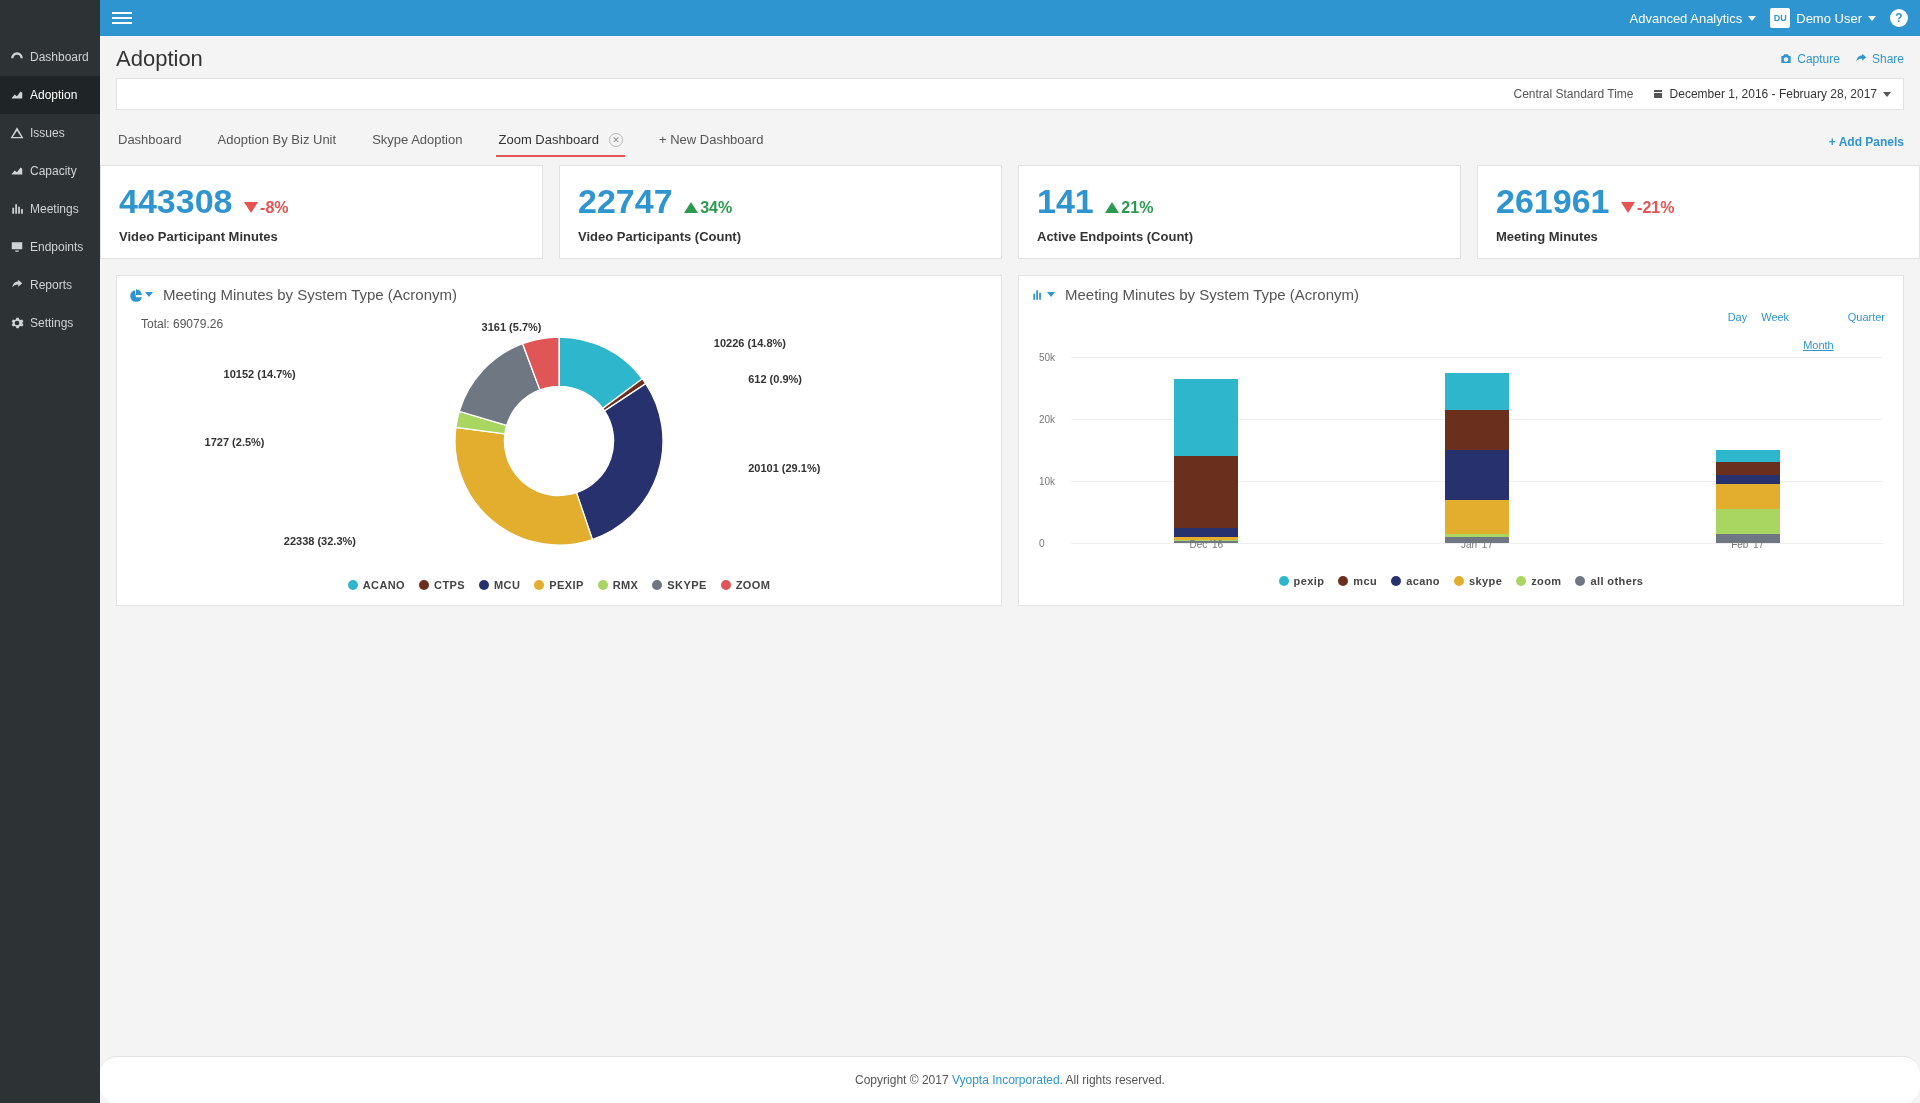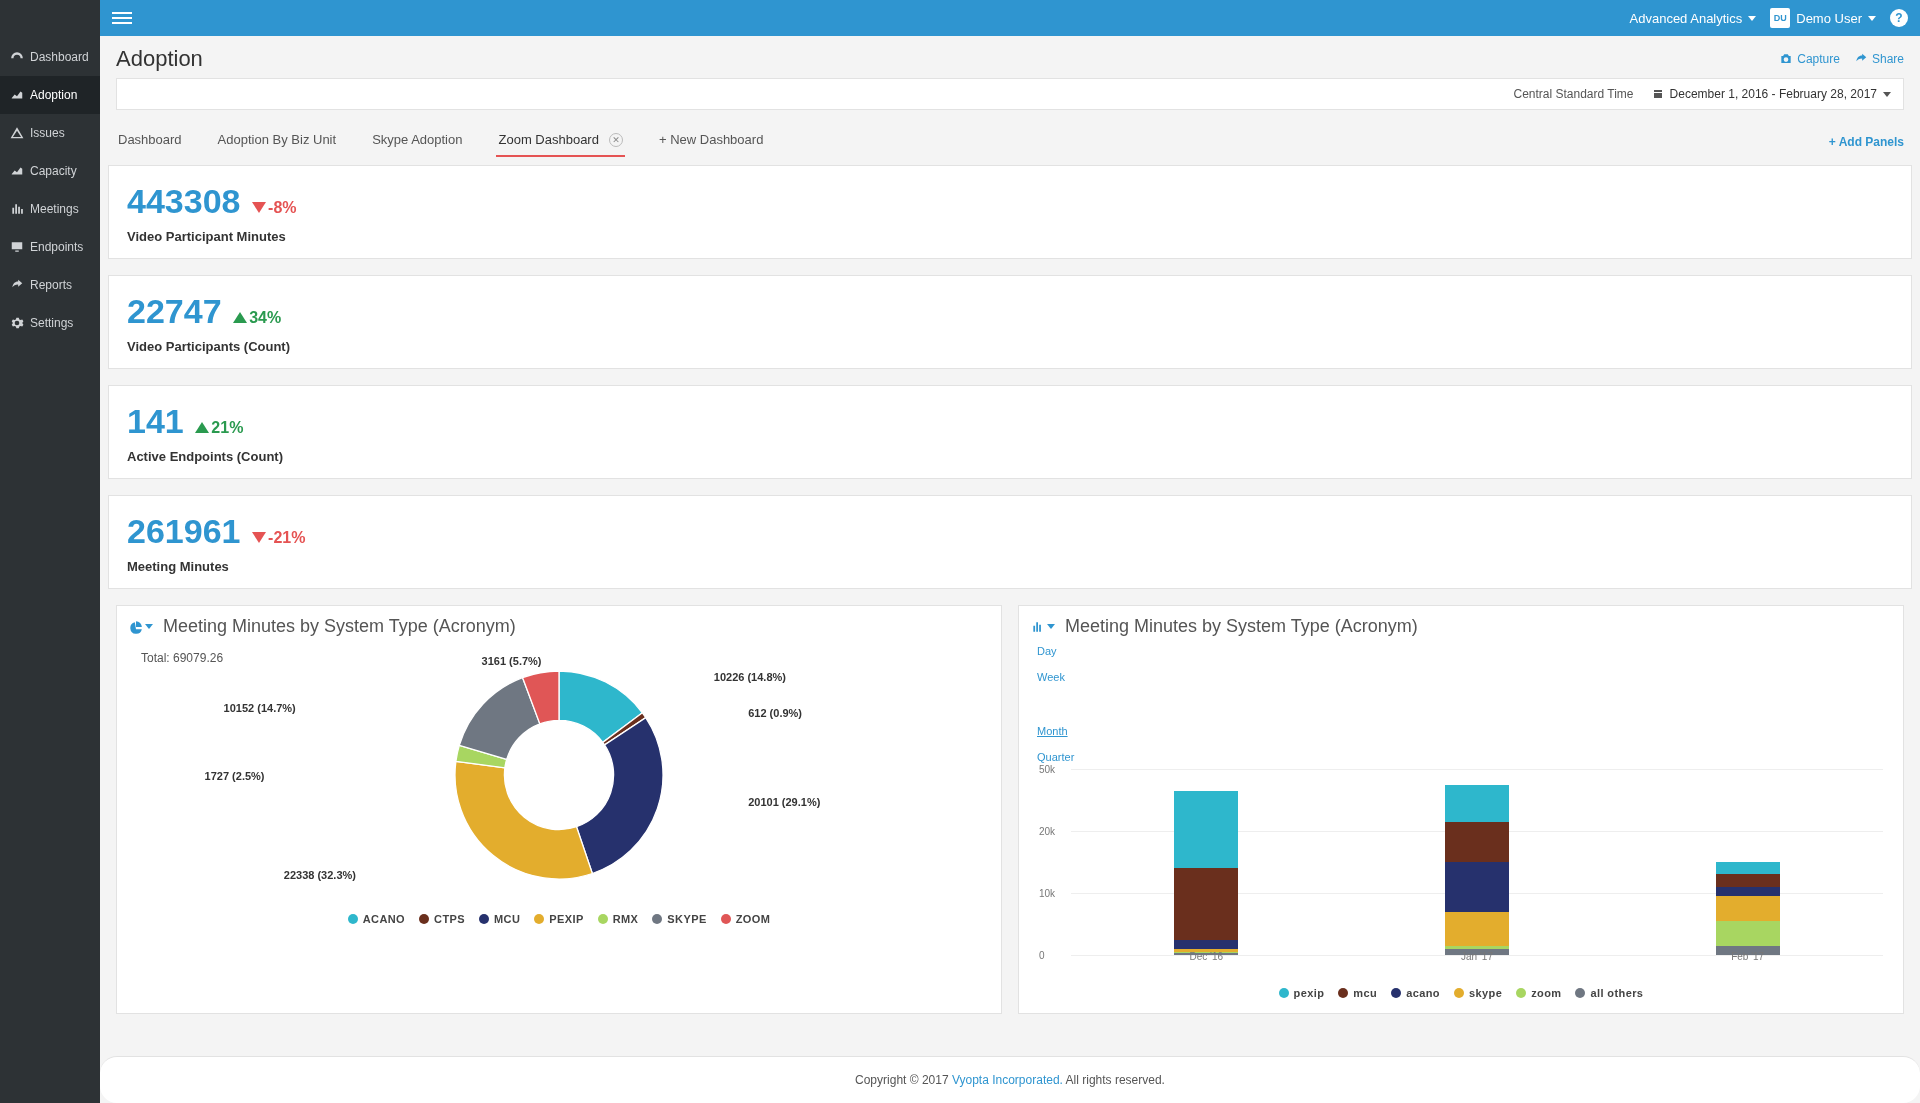--- a/index.html
+++ b/index.html
@@ -39,49 +39,49 @@
 
 .tabs-row { display: flex; align-items: center; margin: 16px 16px 8px; font-size: 13px; }
 .tabs { display: flex; gap: 32px; flex: 1; }
 .tab { padding: 6px 2px 10px; color: #555; cursor: pointer; position: relative; display: flex; align-items: center; gap: 10px; }
 .tab.active { color: #333; }
 .tab.active::after { content: ""; position: absolute; left: 0; right: 0; bottom: 0; height: 2px; background: #e55353; }
 .tab .close { width: 14px; height: 14px; border: 1px solid #bbb; border-radius: 50%; display: inline-flex; align-items: center; justify-content: center; font-size: 9px; color: #888; }
 .add-panels { color: #2f95d0; font-size: 12px; font-weight: bold; cursor: pointer; }
 
 
-.cards { display: flex; gap: 16px; margin: 0 8px; flex-direction: column; }
+.cards { display: flex; gap: 16px; margin: 0 0; }
 .card { flex: 1; background: #fff; border: 1px solid #e2e2e2; padding: 16px 18px 14px; }
 .metric-val { font-size: 34px; font-weight: bold; color: #2f95d0; display: inline-block; }
 .trend { font-size: 16px; font-weight: bold; display: inline-flex; align-items: center; gap: 2px; margin-left: 8px; }
 .trend.up { color: #2a9a4f; }
 .trend.down { color: #e55353; }
 .arrow { width: 0; height: 0; border-left: 7px solid transparent; border-right: 7px solid transparent; display: inline-block; }
 .trend.up .arrow { border-bottom: 11px solid #2a9a4f; }
 .trend.down .arrow { border-top: 11px solid #e55353; }
 .metric-label { font-size: 13px; font-weight: bold; margin-top: 8px; color: #333; }
 
 
 .panels { display: flex; gap: 16px; margin: 16px; }
 .panel { flex: 1; background: #fff; border: 1px solid #e2e2e2; padding: 10px 12px 14px; }
-.panel-header { display: flex; align-items: center; gap: 10px; font-size: 18px; color: #555; margin-bottom: 8px; }
+.panel-header { display: flex; align-items: center; gap: 10px; font-size: 15px; color: #555; margin-bottom: 8px; }
 .panel-header .picon { color: #2f95d0; display: inline-flex; align-items: center; gap: 2px; }
 .panel-header svg { width: 14px; height: 14px; fill: #2f95d0; }
 
 
 .donut-wrap { position: relative; display: flex; justify-content: center; }
 .donut-wrap svg { width: 260px; height: 260px; }
 .donut-total { position: absolute; left: 12px; top: 6px; font-size: 12px; color: #555; }
 .slice-label { position: absolute; font-size: 11px; font-weight: bold; color: #333; white-space: nowrap; }
 .legend-row { display: flex; flex-wrap: wrap; justify-content: center; gap: 14px; margin-top: 8px; font-size: 11px; font-weight: bold; letter-spacing: 0.4px; color: #444; }
 .legend-row span { display: inline-flex; align-items: center; gap: 5px; }
 .swatch { width: 10px; height: 10px; border-radius: 50%; display: inline-block; }
 
 
-.bar-head-row { display: flex; justify-content: flex-end; gap: 14px; font-size: 11px; margin: 4px 6px 6px; flex-direction: column; }
+.bar-head-row { display: flex; justify-content: flex-end; gap: 14px; font-size: 11px; margin: 4px 6px 6px; }
 .bar-head-row span { color: #2f95d0; cursor: pointer; }
 .bar-head-row span.active { text-decoration: underline; margin-top: 28px; }
 .bar-chart { position: relative; height: 210px; margin: 0 8px; }
 .gridlines { position: absolute; left: 32px; right: 0; top: 0; bottom: 24px; }
 .gridline { position: absolute; left: 0; right: 0; border-top: 1px solid #eee; }
 .ylab { position: absolute; left: 0; font-size: 10px; color: #777; transform: translateY(-50%); }
 .bars-area { position: absolute; left: 32px; right: 0; top: 0; bottom: 24px; display: flex; justify-content: space-around; align-items: flex-end; }
 .stack { width: 64px; display: flex; flex-direction: column-reverse; }
 .seg { width: 100%; }
 .xlab { position: absolute; bottom: 17px; font-size: 10px; color: #777; text-align: center; width: 100px; transform: translateX(-50%); }

